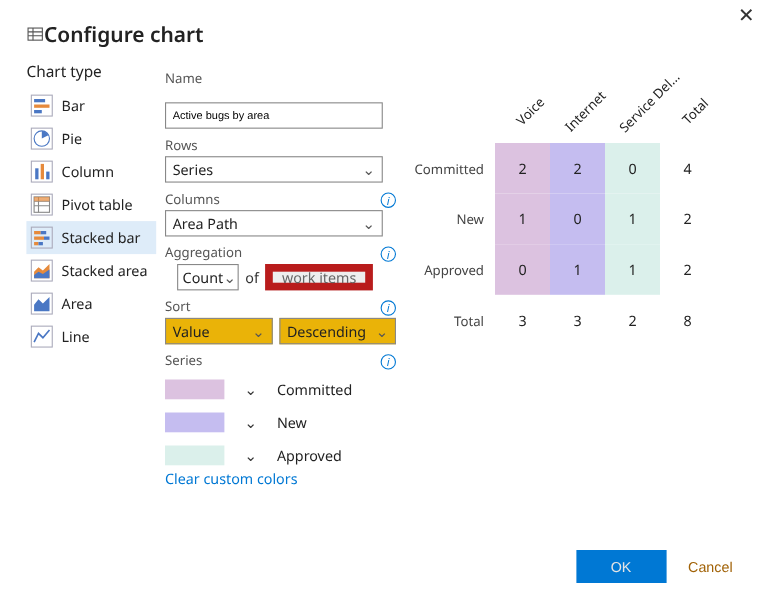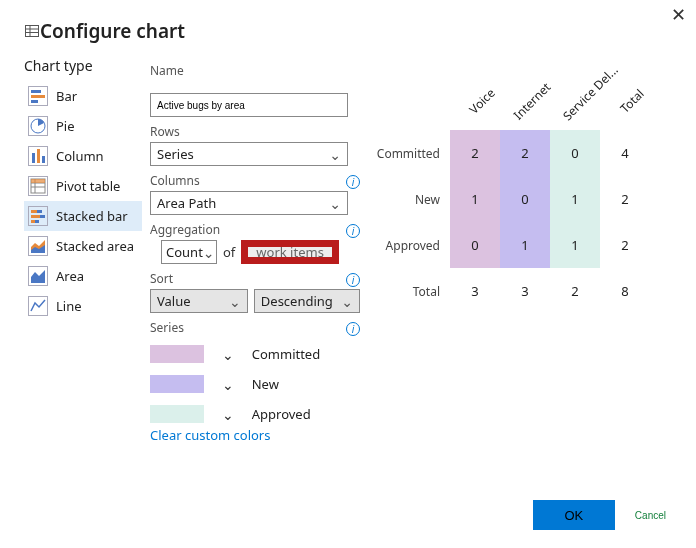--- a/index.html
+++ b/index.html
@@ -20,37 +20,37 @@
   .field-label { font-size:12px; color:#555; margin-top:6px; display:flex; justify-content:space-between; align-items:flex-end; }
   .info-icon { width:14px; height:14px; border:1px solid #0078d4; color:#0078d4; border-radius:50%; font-size:10px; display:inline-flex; align-items:center; justify-content:center; font-style:italic; }
   .text-input { width:198px; height:24px; border:1px solid #888; padding:0 6px; font-size:10px; margin-top:14px; }
   .select-box { width:198px; height:24px; border:1px solid #888; padding:0 6px; font-size:13px; margin-top:2px; display:flex; align-items:center; justify-content:space-between; background:#fff; cursor:pointer; }
   .select-small { width:56px; height:24px; border:1px solid #888; padding:0 4px; font-size:13px; display:flex; align-items:center; justify-content:space-between; background:#fff; cursor:pointer; }
   .chev { font-size:14px; color:#555; }
   .agg-row { display:flex; align-items:center; gap:6px; margin-top:2px;margin-left:11px; }
   .of-txt { font-size:13px; color:#333; }
   .wi-box { height:24px; background:#eee; border:7px solid #b91c1c; padding:0 8px; display:flex; align-items:center; font-size:13px; color:#666; }
   .sort-row { display:flex; gap:6px; margin-top:2px; }
-  .sort-sel { flex:1; height:24px; border:1px solid #888; padding:4px 6px; display:flex; align-items:center; justify-content:space-between; font-size:13px; background:#e5e5e5; cursor:pointer; }
+  .sort-sel { flex:1; height:24px; border:1px solid #888; padding:4px 6px; display:flex; align-items:center; justify-content:space-between; font-size:13px; background:#eab308; cursor:pointer; }
   .series-row { display:flex; align-items:center; gap:18px; height:24px; margin-top:6px; }
   .swatch { width:54px; height:18px; }
   .series-chev { font-size:14px; color:#333; cursor:pointer; }
   .clear-link { color:#0078d4; font-size:13px; cursor:pointer; }
   .preview { flex:1; padding-top:14px; padding-left:6px; }
   .pv-table { border-collapse:collapse; }
   .pv-table th.col-h { height:60px; width:48px; vertical-align:bottom; padding-bottom:6px; font-weight:400; font-size:12px; }
   .pv-table th.col-h > div { transform:rotate(-45deg); transform-origin:left bottom; white-space:nowrap; width:48px; position:relative; left:20px; }
   .pv-table td.row-h { text-align:right; padding-right:10px; font-size:12px; color:#444; height:46px; width:76px; }
   .pv-table td.cell { width:48px; height:46px; text-align:center; font-size:13px; }
   .c0 { background:#dcc2e0; }
   .c1 { background:#c5bdf0; }
   .c2 { background:#dbf0eb; }
   .footer { position:absolute; bottom:18px; right:24px; display:flex; gap:14px; align-items:center; }
-  .btn-ok { background:#0078d4; color:#000000; border:none; width:82px; height:30px; font-size:13px; cursor:pointer; }
-  .btn-cancel { background:none; border:none; font-size:10px; cursor:pointer; color:#15803d; }
+  .btn-ok { background:#0078d4; color:#e5e5e5; border:none; width:82px; height:30px; font-size:13px; cursor:pointer; }
+  .btn-cancel { background:none; border:none; font-size:13px; cursor:pointer; color:#a16207; }
 </style>
 </head>
 <body>
 
 <div class="dialog">
   <div class="close-x">✕</div>
 
   <div class="title-row">
     <span class="title-icon">
       <svg width="16" height="16" viewBox="0 0 16 16">

